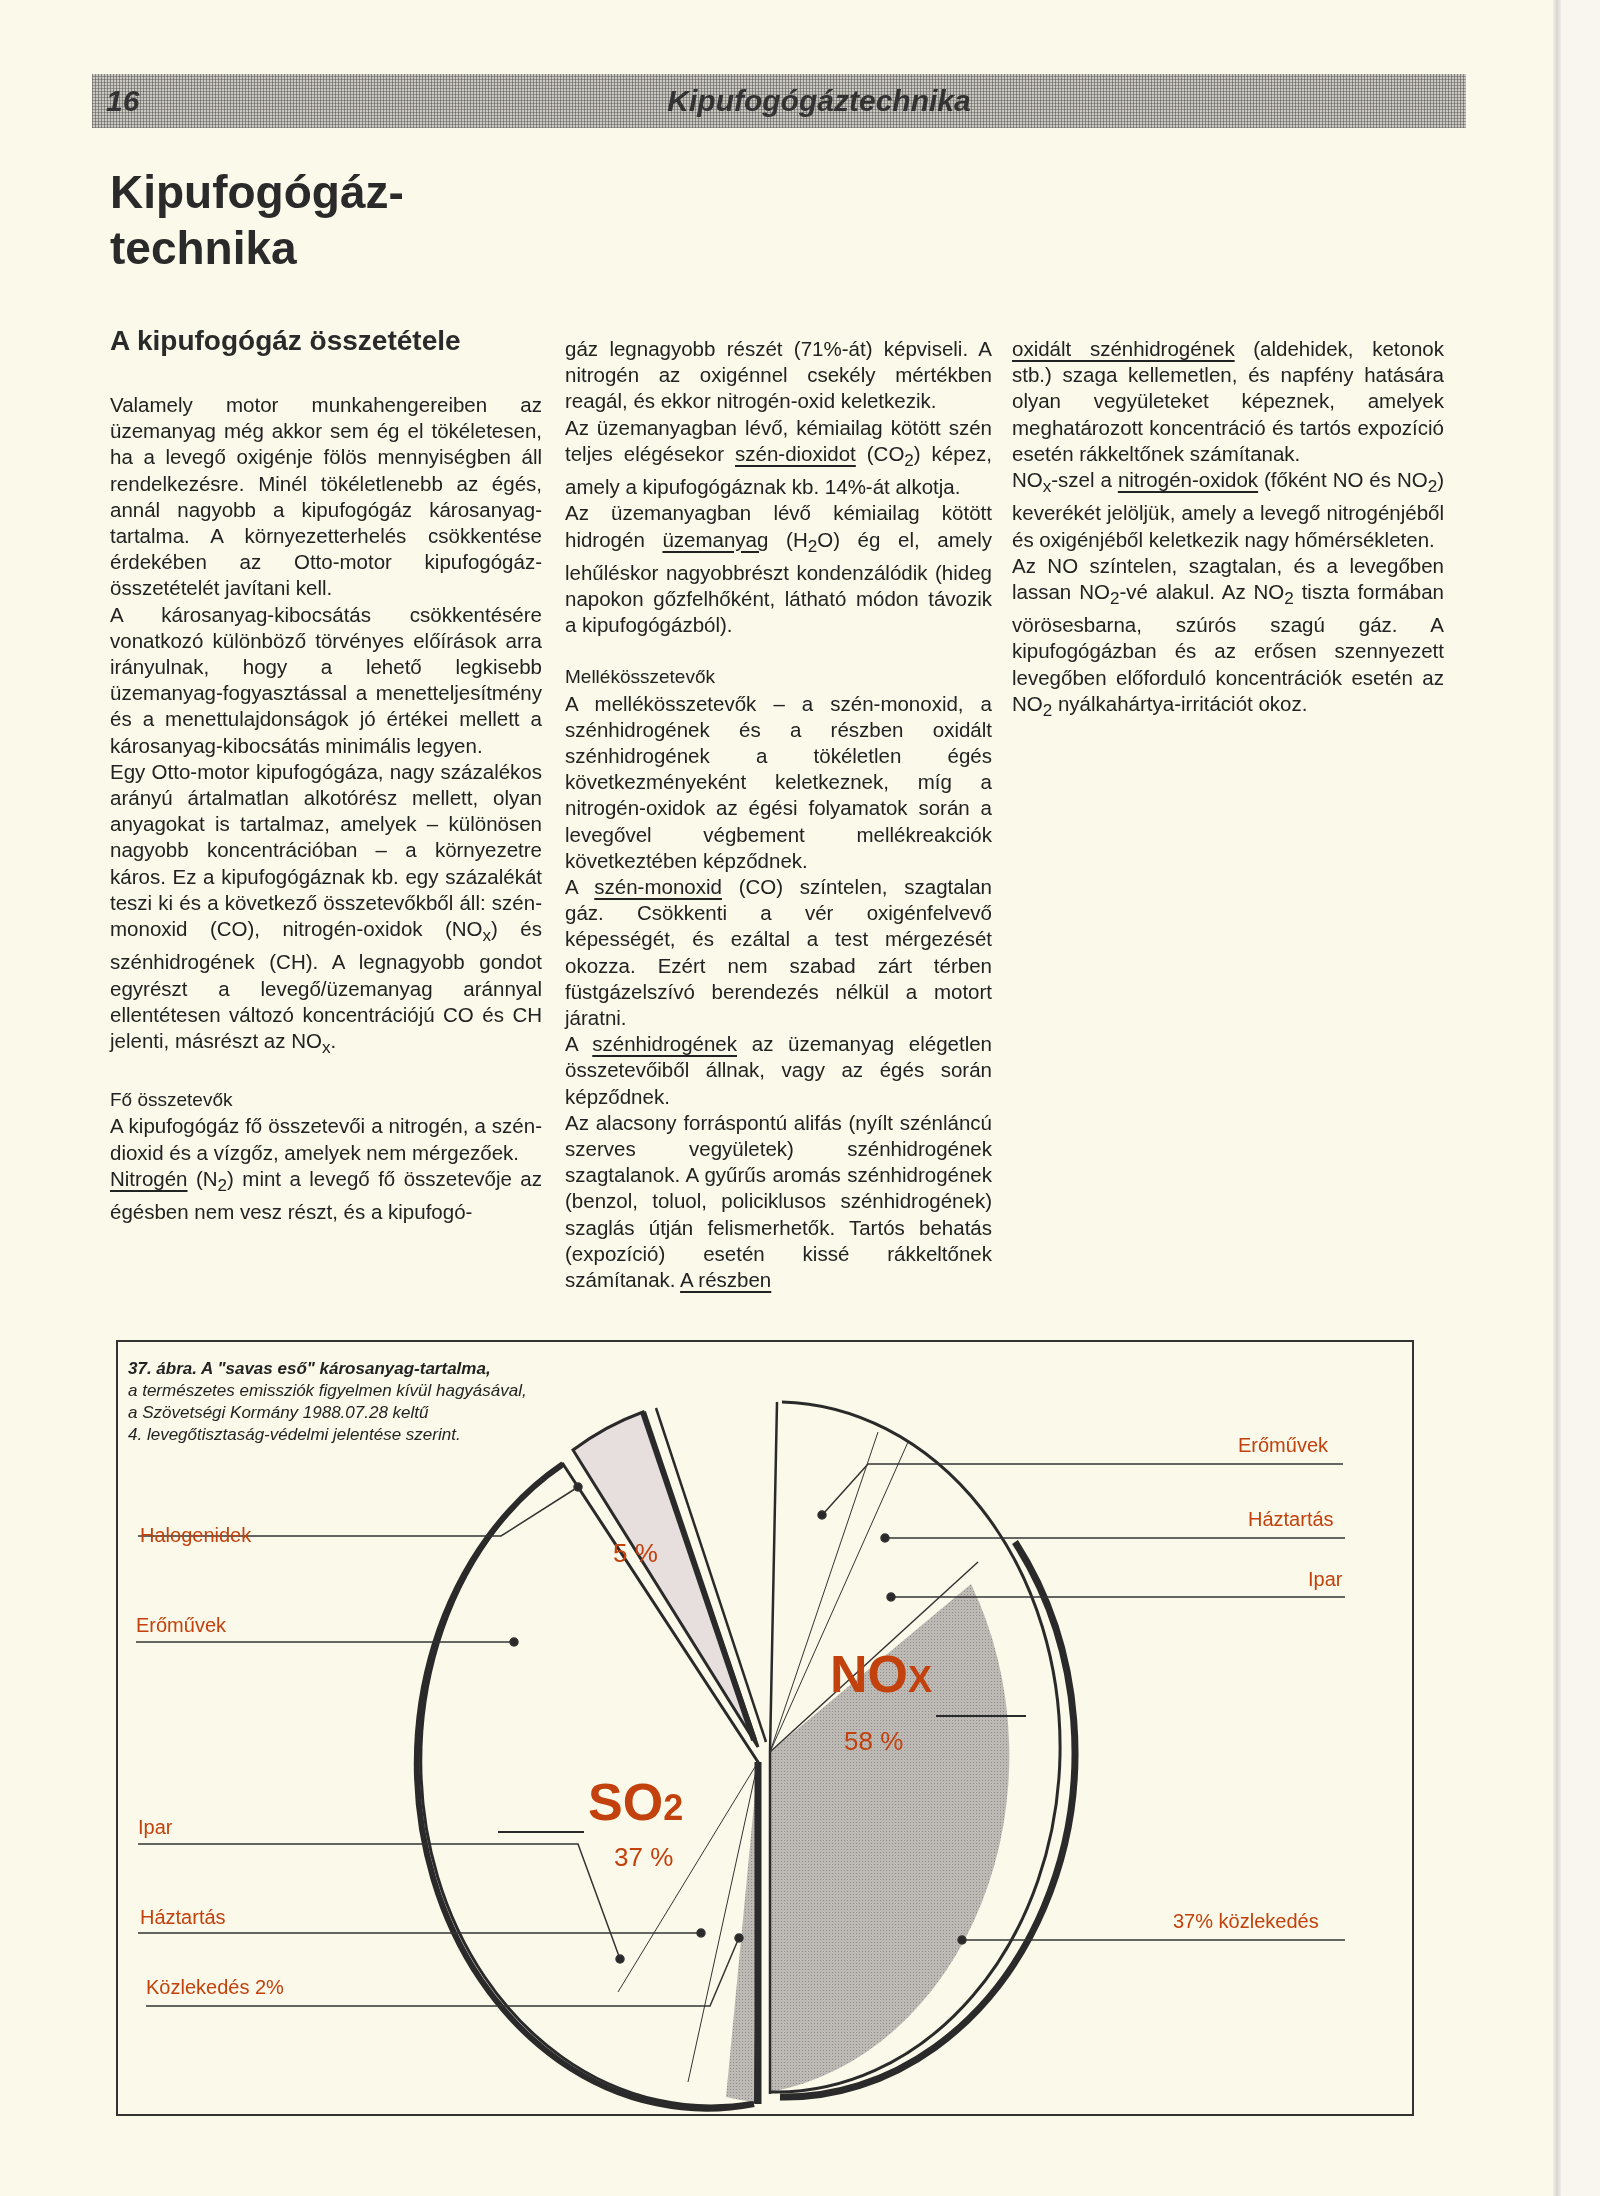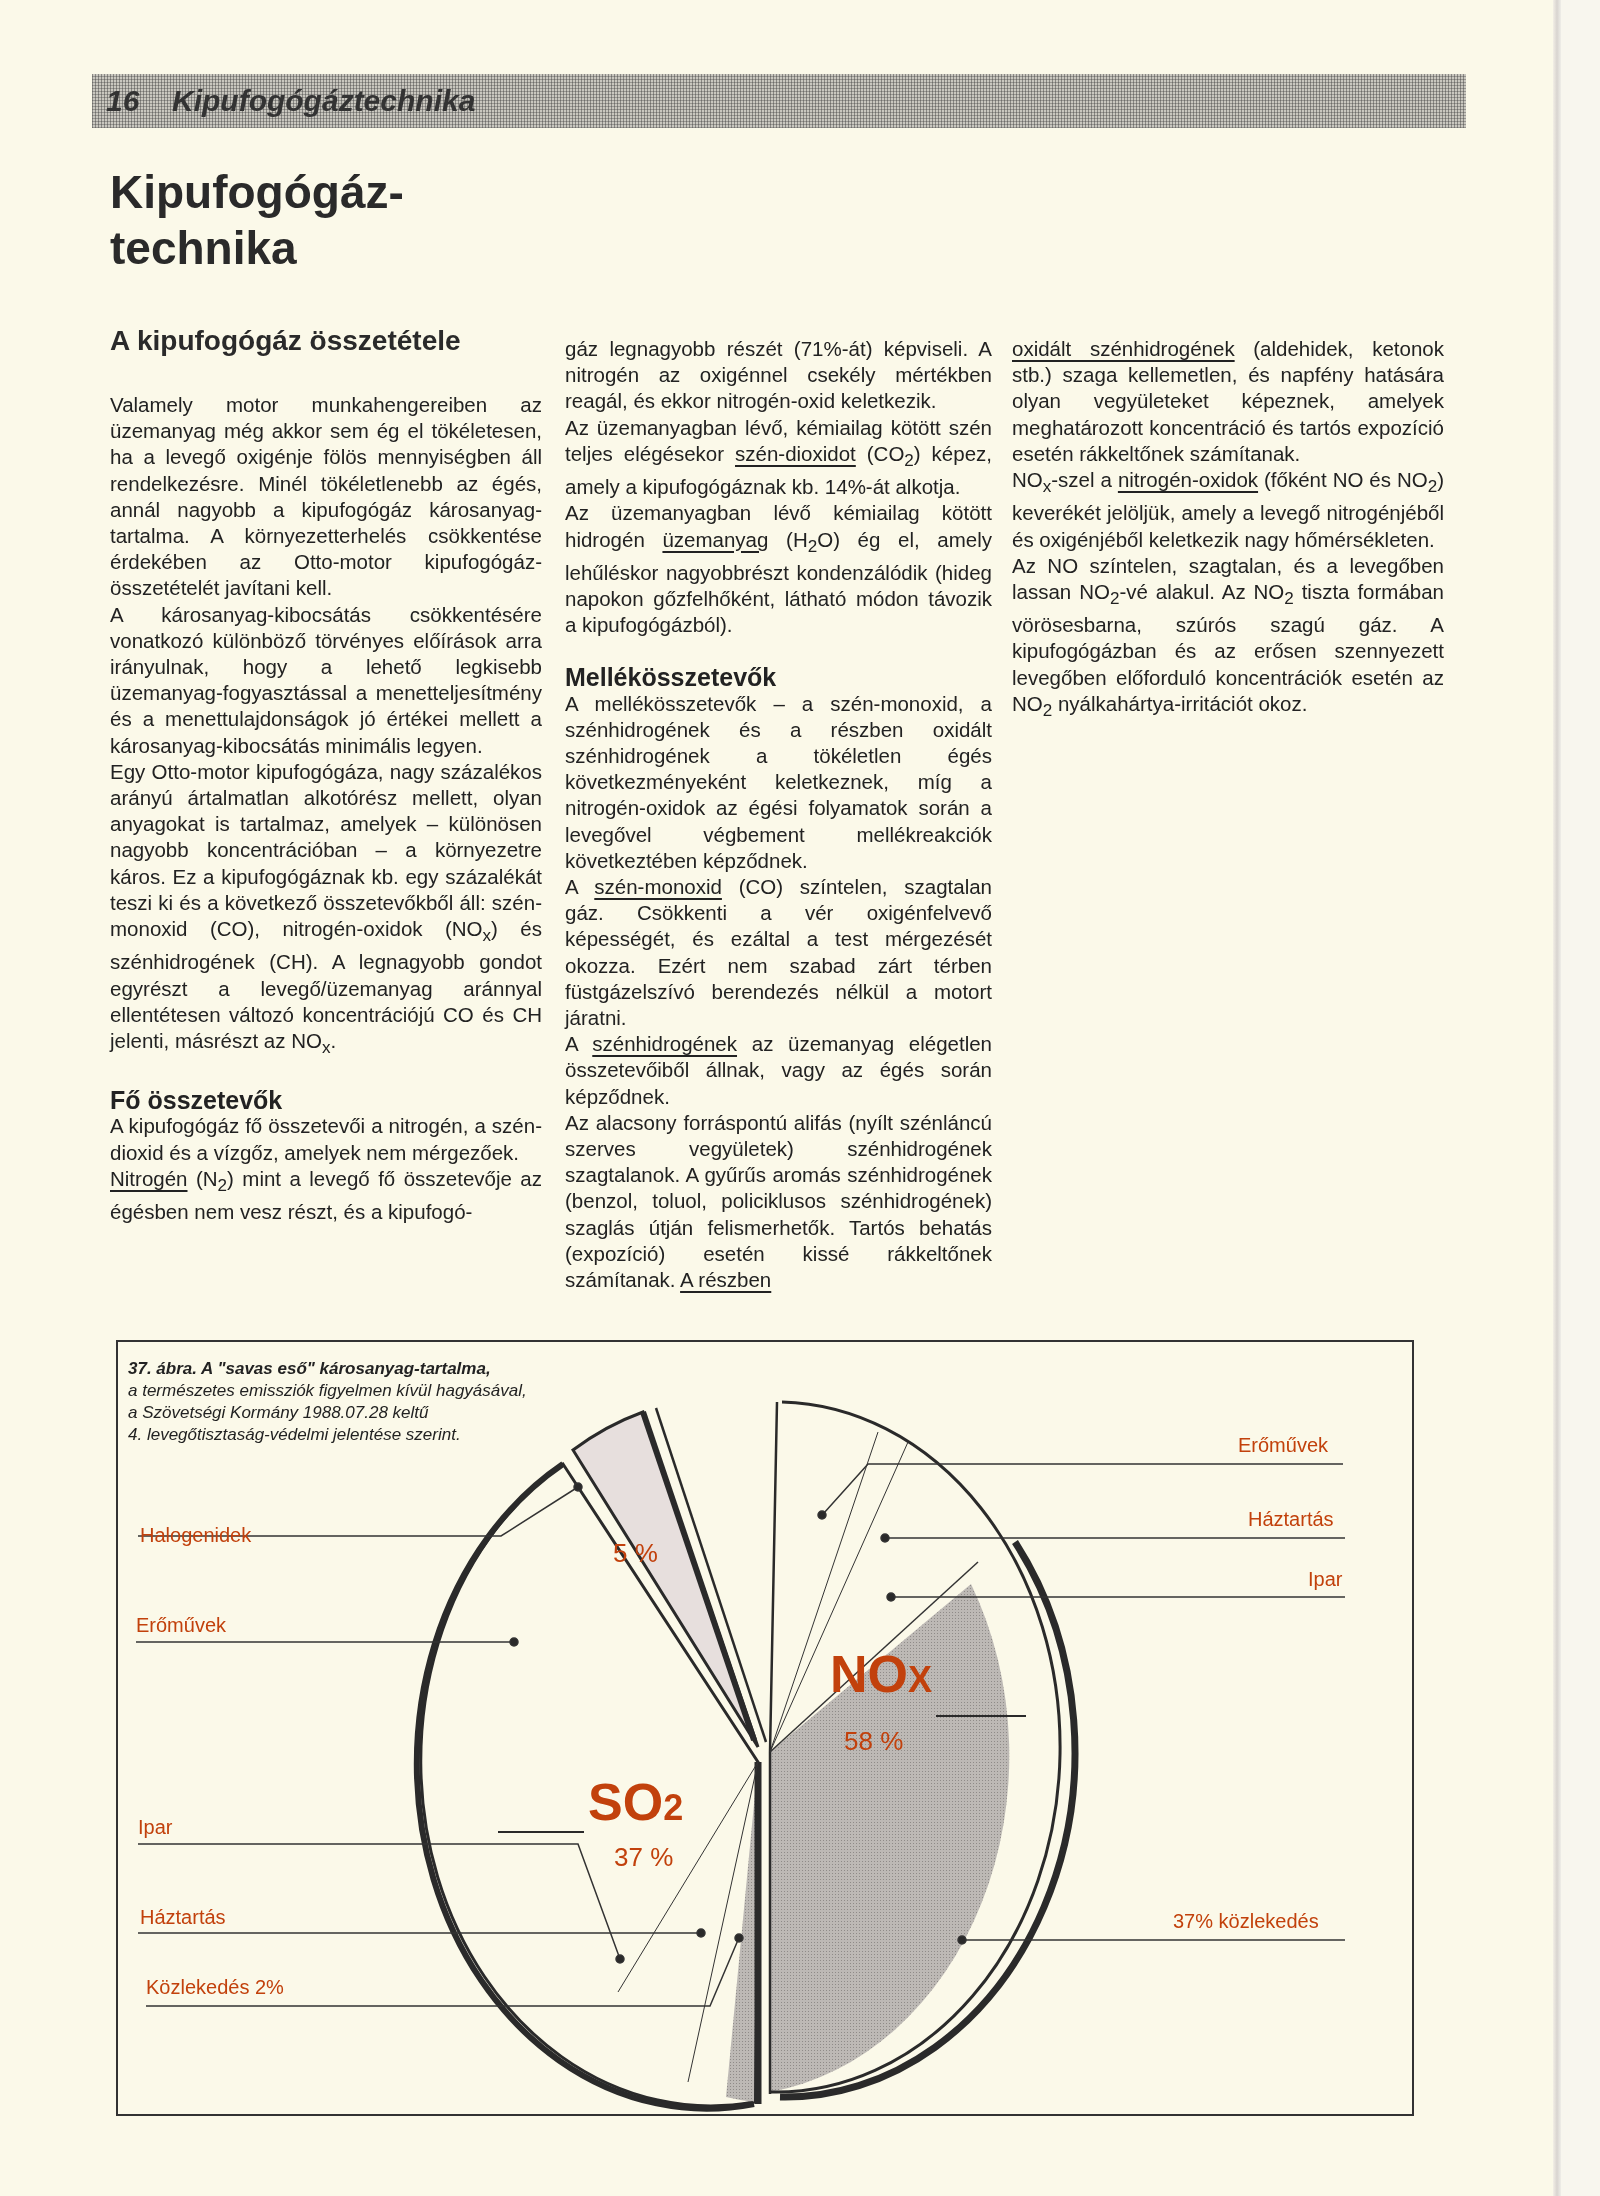--- a/index.html
+++ b/index.html
@@ -15,28 +15,28 @@
   }
   .right-margin { position: absolute; left: 1561px; top: 0; width: 39px; height: 2196px; background: #f8f6ee; }
 
   .header-band {
     position: absolute; left: 92px; top: 74px; width: 1374px; height: 54px;
     background-color: #c9c7bf;
     background-image: repeating-linear-gradient(90deg, rgba(60,60,60,0.45) 0 1px, transparent 1px 3px),
                       repeating-linear-gradient(0deg, rgba(60,60,60,0.35) 0 1px, transparent 1px 3px);
   }
   .header-page { position: absolute; left: 14px; top: 10px; font-style: italic; font-weight: bold; font-size: 30px; color: #333; text-align: right; }
-  .header-title { position: absolute; left: 0; right: 0; top: 10px; font-style: italic; font-weight: bold; font-size: 30px; color: #333; padding-left: 80px; }
+  .header-title { position: absolute; left: 0; right: 0; top: 10px; text-align: center; font-style: italic; font-weight: bold; font-size: 30px; color: #333; padding-left: 80px; }
 
   .main-title { position: absolute; left: 110px; top: 164px; font-size: 46px; font-weight: bold; line-height: 56px; color: #2a2a2a; margin: 0; }
   .section-title { position: absolute; left: 110px; top: 325px; font-size: 28px; font-weight: bold; color: #2a2a2a; margin: 0; }
 
   .col { position: absolute; font-size: 20.5px; line-height: 26.2px; text-align: justify; color: #222; }
   .col p { margin: 0; }
-  .col h3 { margin: 0; font-size: 25px; font-weight: bold; }
+  .col h3 { margin: 0; font-size: 19px; font-weight: normal; }
   .col-1 { left: 110px; top: 392px; width: 432px; }
   .col-2 { left: 565px; top: 336px; width: 427px; }
   .col-3 { left: 1012px; top: 336px; width: 432px; }
   .ul { text-decoration: underline; text-underline-offset: 4px; }
   .spacer { height: 26px; }
 
   .figure-box {
     position: absolute; left: 116px; top: 1340px; width: 1294px; height: 772px;
     border: 2px solid #333; background: #fbf9e9;
   }

